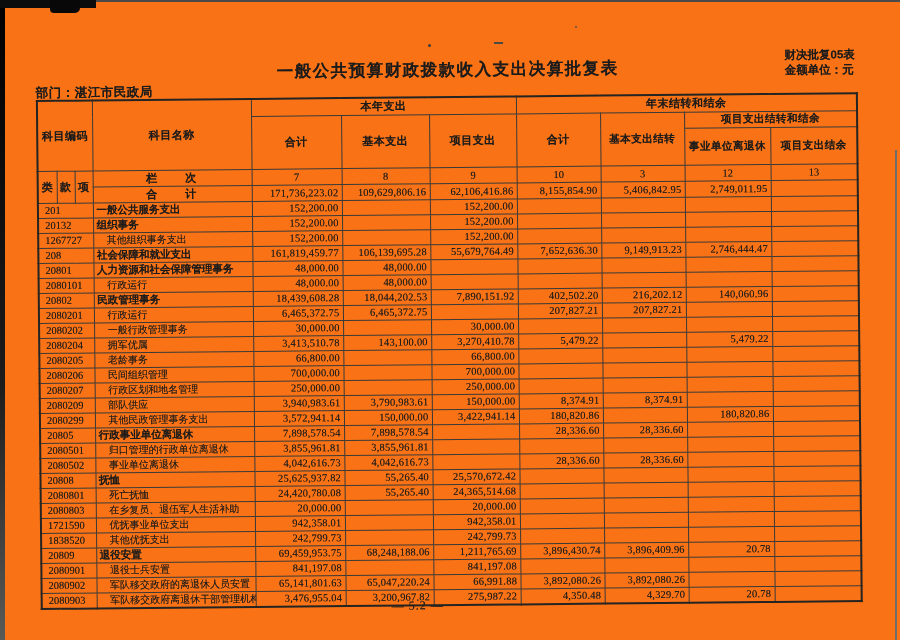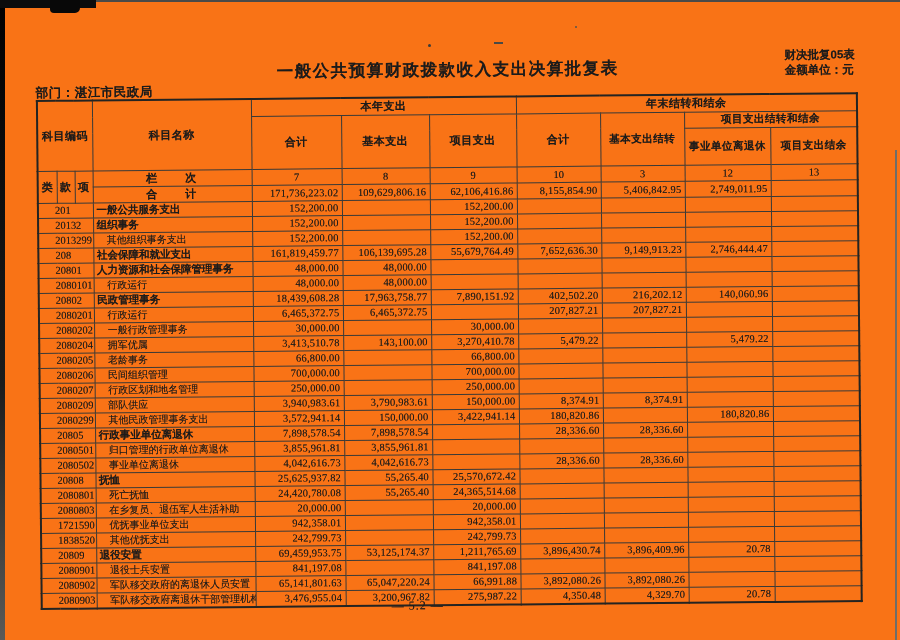--- a/index.html
+++ b/index.html
@@ -35,21 +35,21 @@
   table.grid td { border:1px solid #3a3a38; overflow:hidden; white-space:nowrap; vertical-align:middle; }
 
   .hc { text-align:center; font-size:11px; font-weight:bold; letter-spacing:0.5px; }
   .hc-sm { font-size:10.5px; }
   tr.hr1 { height:17px; } tr.hr2 { height:16px; } tr.hr3 { height:37px; }
   tr.hr4 { height:15px; } tr.hr5 { height:15px; }
 
   .numfont { font-family:"Liberation Serif","DejaVu Serif",serif; }
   .num { text-align:right; padding-right:3px; font-size:10.5px; letter-spacing:0.2px; }
   .cidx { text-align:center; font-size:10.5px; }
-  .code { text-align:left; padding-left:16px; font-size:10.5px; }
+  .code { text-align:left; padding-left:6px; font-size:10.5px; }
   .name { text-align:left; padding-left:3px; font-size:10.5px; font-weight:bold; }
   .name.sub { padding-left:13px; font-weight:normal; font-size:10px; }
   .wide { letter-spacing:2px; }
   tbody tr { height:14.7px; }
 
   .page-footer { position:absolute; left:330px; top:602px; width:170px; text-align:center;
                  font-size:12px; letter-spacing:1px; font-family:"Liberation Serif","DejaVu Serif",serif; }
 </style>
 </head>
 <body>
@@ -146,21 +146,21 @@
             <td class="name">组织事务</td>
             <td class="num numfont">152,200.00</td>
             <td class="num numfont"></td>
             <td class="num numfont">152,200.00</td>
             <td class="num numfont"></td>
             <td class="num numfont"></td>
             <td class="num numfont"></td>
             <td class="num numfont"></td>
           </tr>
           <tr>
-            <td class="code numfont" colspan="3">2013299</td>
+            <td class="code numfont" colspan="3">1267727</td>
             <td class="name sub">其他组织事务支出</td>
             <td class="num numfont">152,200.00</td>
             <td class="num numfont"></td>
             <td class="num numfont">152,200.00</td>
             <td class="num numfont"></td>
             <td class="num numfont"></td>
             <td class="num numfont"></td>
             <td class="num numfont"></td>
           </tr>
           <tr>
@@ -193,21 +193,21 @@
             <td class="num numfont"></td>
             <td class="num numfont"></td>
             <td class="num numfont"></td>
             <td class="num numfont"></td>
             <td class="num numfont"></td>
           </tr>
           <tr>
             <td class="code numfont" colspan="3">20802</td>
             <td class="name">民政管理事务</td>
             <td class="num numfont">18,439,608.28</td>
-            <td class="num numfont">17,963,758.77</td>
+            <td class="num numfont">18,044,202.53</td>
             <td class="num numfont">7,890,151.92</td>
             <td class="num numfont">402,502.20</td>
             <td class="num numfont">216,202.12</td>
             <td class="num numfont">140,060.96</td>
             <td class="num numfont"></td>
           </tr>
           <tr>
             <td class="code numfont" colspan="3">2080201</td>
             <td class="name sub">行政运行</td>
             <td class="num numfont">6,465,372.75</td>
@@ -380,21 +380,21 @@
             <td class="num numfont">242,799.73</td>
             <td class="num numfont"></td>
             <td class="num numfont"></td>
             <td class="num numfont"></td>
             <td class="num numfont"></td>
           </tr>
           <tr>
             <td class="code numfont" colspan="3">20809</td>
             <td class="name">退役安置</td>
             <td class="num numfont">69,459,953.75</td>
-            <td class="num numfont">53,125,174.37</td>
+            <td class="num numfont">68,248,188.06</td>
             <td class="num numfont">1,211,765.69</td>
             <td class="num numfont">3,896,430.74</td>
             <td class="num numfont">3,896,409.96</td>
             <td class="num numfont">20.78</td>
             <td class="num numfont"></td>
           </tr>
           <tr>
             <td class="code numfont" colspan="3">2080901</td>
             <td class="name sub">退役士兵安置</td>
             <td class="num numfont">841,197.08</td>

